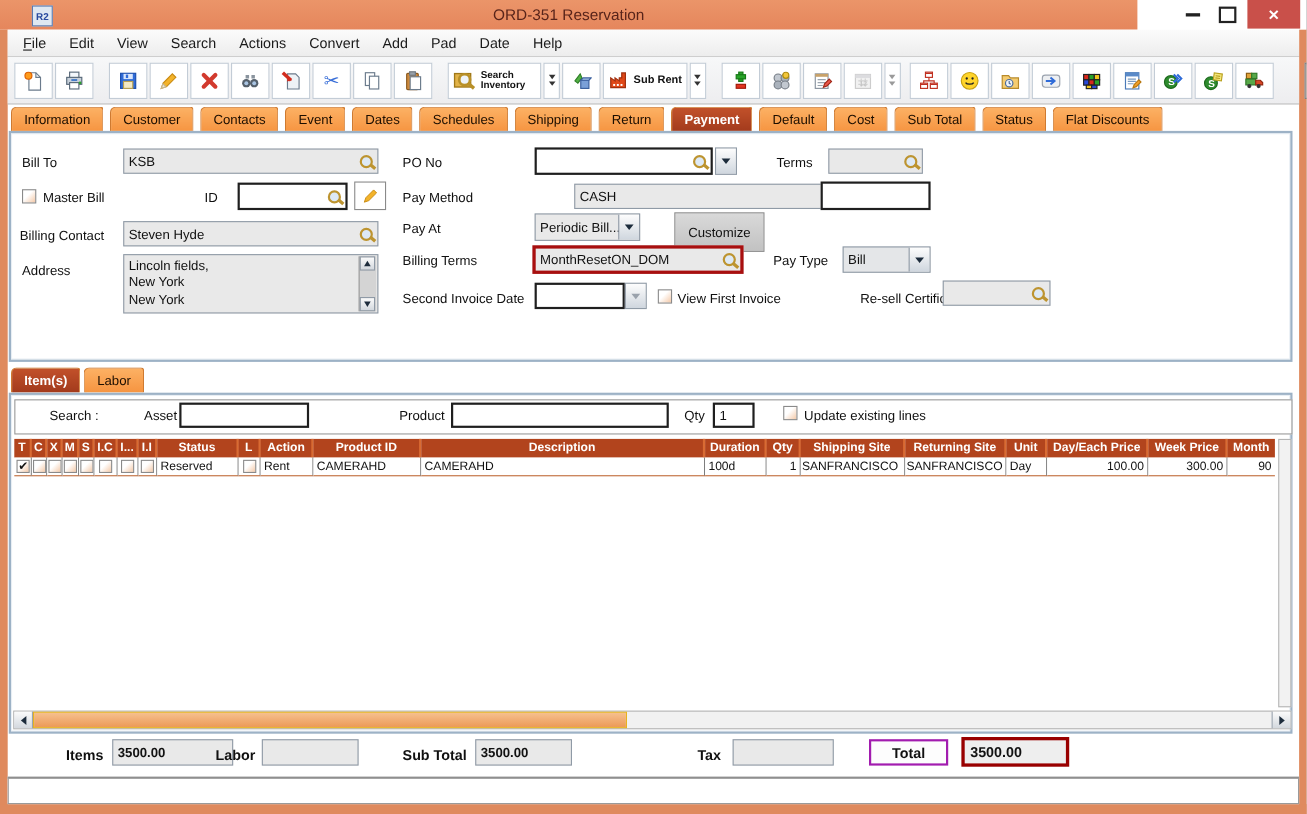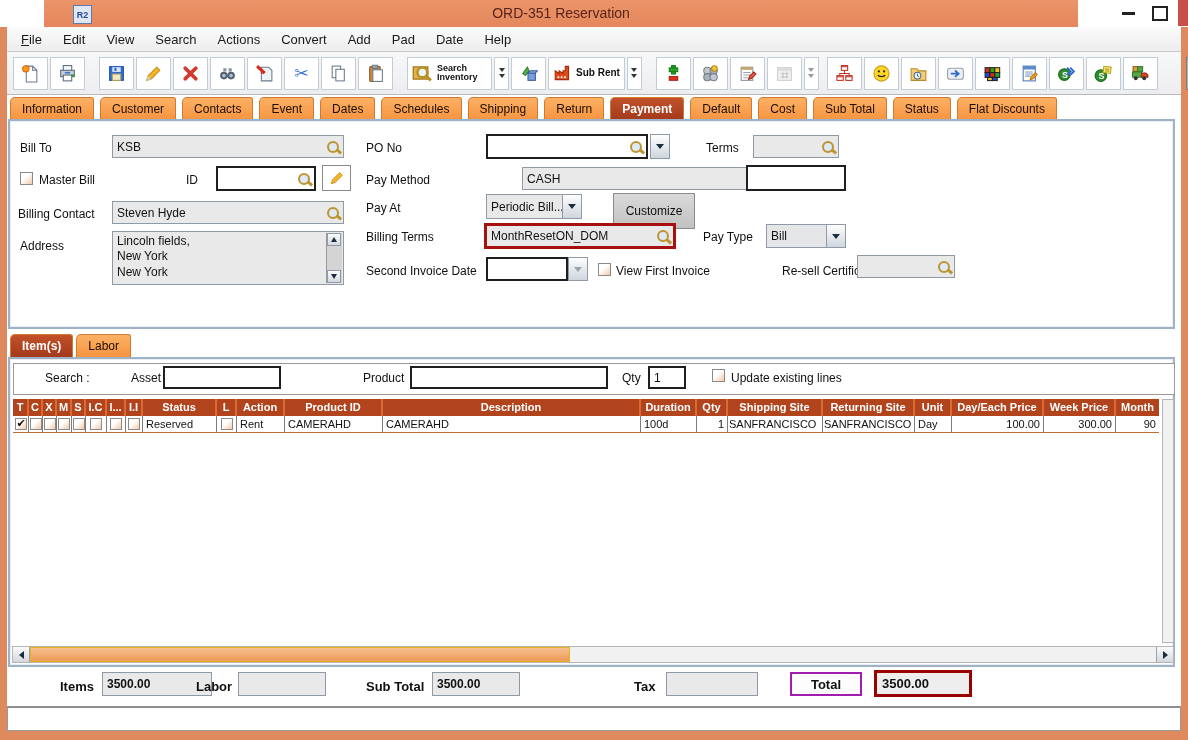--- a/index.html
+++ b/index.html
@@ -1,19 +1,19 @@
 <!DOCTYPE html>
 <html><head>
 <meta charset="utf-8">
 <style>
   html,body{margin:0;padding:0;background:#888;}
   .window{position:relative;width:1188px;height:740px;background:#fff;overflow:hidden;
           font-family:"Liberation Sans",sans-serif;font-size:12px;color:#111;}
   
-  .titlebar{position:absolute;left:0;top:0;width:1034px;height:27px;background:linear-gradient(#eb9569,#e5865c);margin-left:44px;}
+  .titlebar{position:absolute;left:0;top:0;width:1034px;height:27px;background:linear-gradient(#eb9569,#e5865c);}
   .appbadge{position:absolute;left:29px;top:5px;width:17px;height:17px;background:#dfe8f2;border:1px solid #5a7ab0;
             font-size:9px;font-weight:bold;color:#2a4a9e;display:flex;align-items:center;justify-content:center;}
   .title{position:absolute;left:0;top:5px;width:100%;text-align:center;font-size:14px;color:#58241a;}
   .wc-min{position:absolute;left:1078px;top:12px;width:13px;height:3px;background:#222;}
   .wc-max{position:absolute;left:1108px;top:6px;width:12px;height:11px;border:2px solid #222;background:transparent;}
   .wc-close{position:absolute;left:1134px;top:0;width:48px;height:26px;background:#c9504a;color:#fff;
             display:flex;align-items:center;justify-content:center;font-size:13px;font-weight:bold;}
   
   .wb-l{position:absolute;left:0;top:27px;width:7px;height:713px;background:#df8a5e;}
   .wb-r{position:absolute;right:0;top:27px;width:7px;height:713px;background:#df8a5e;}

